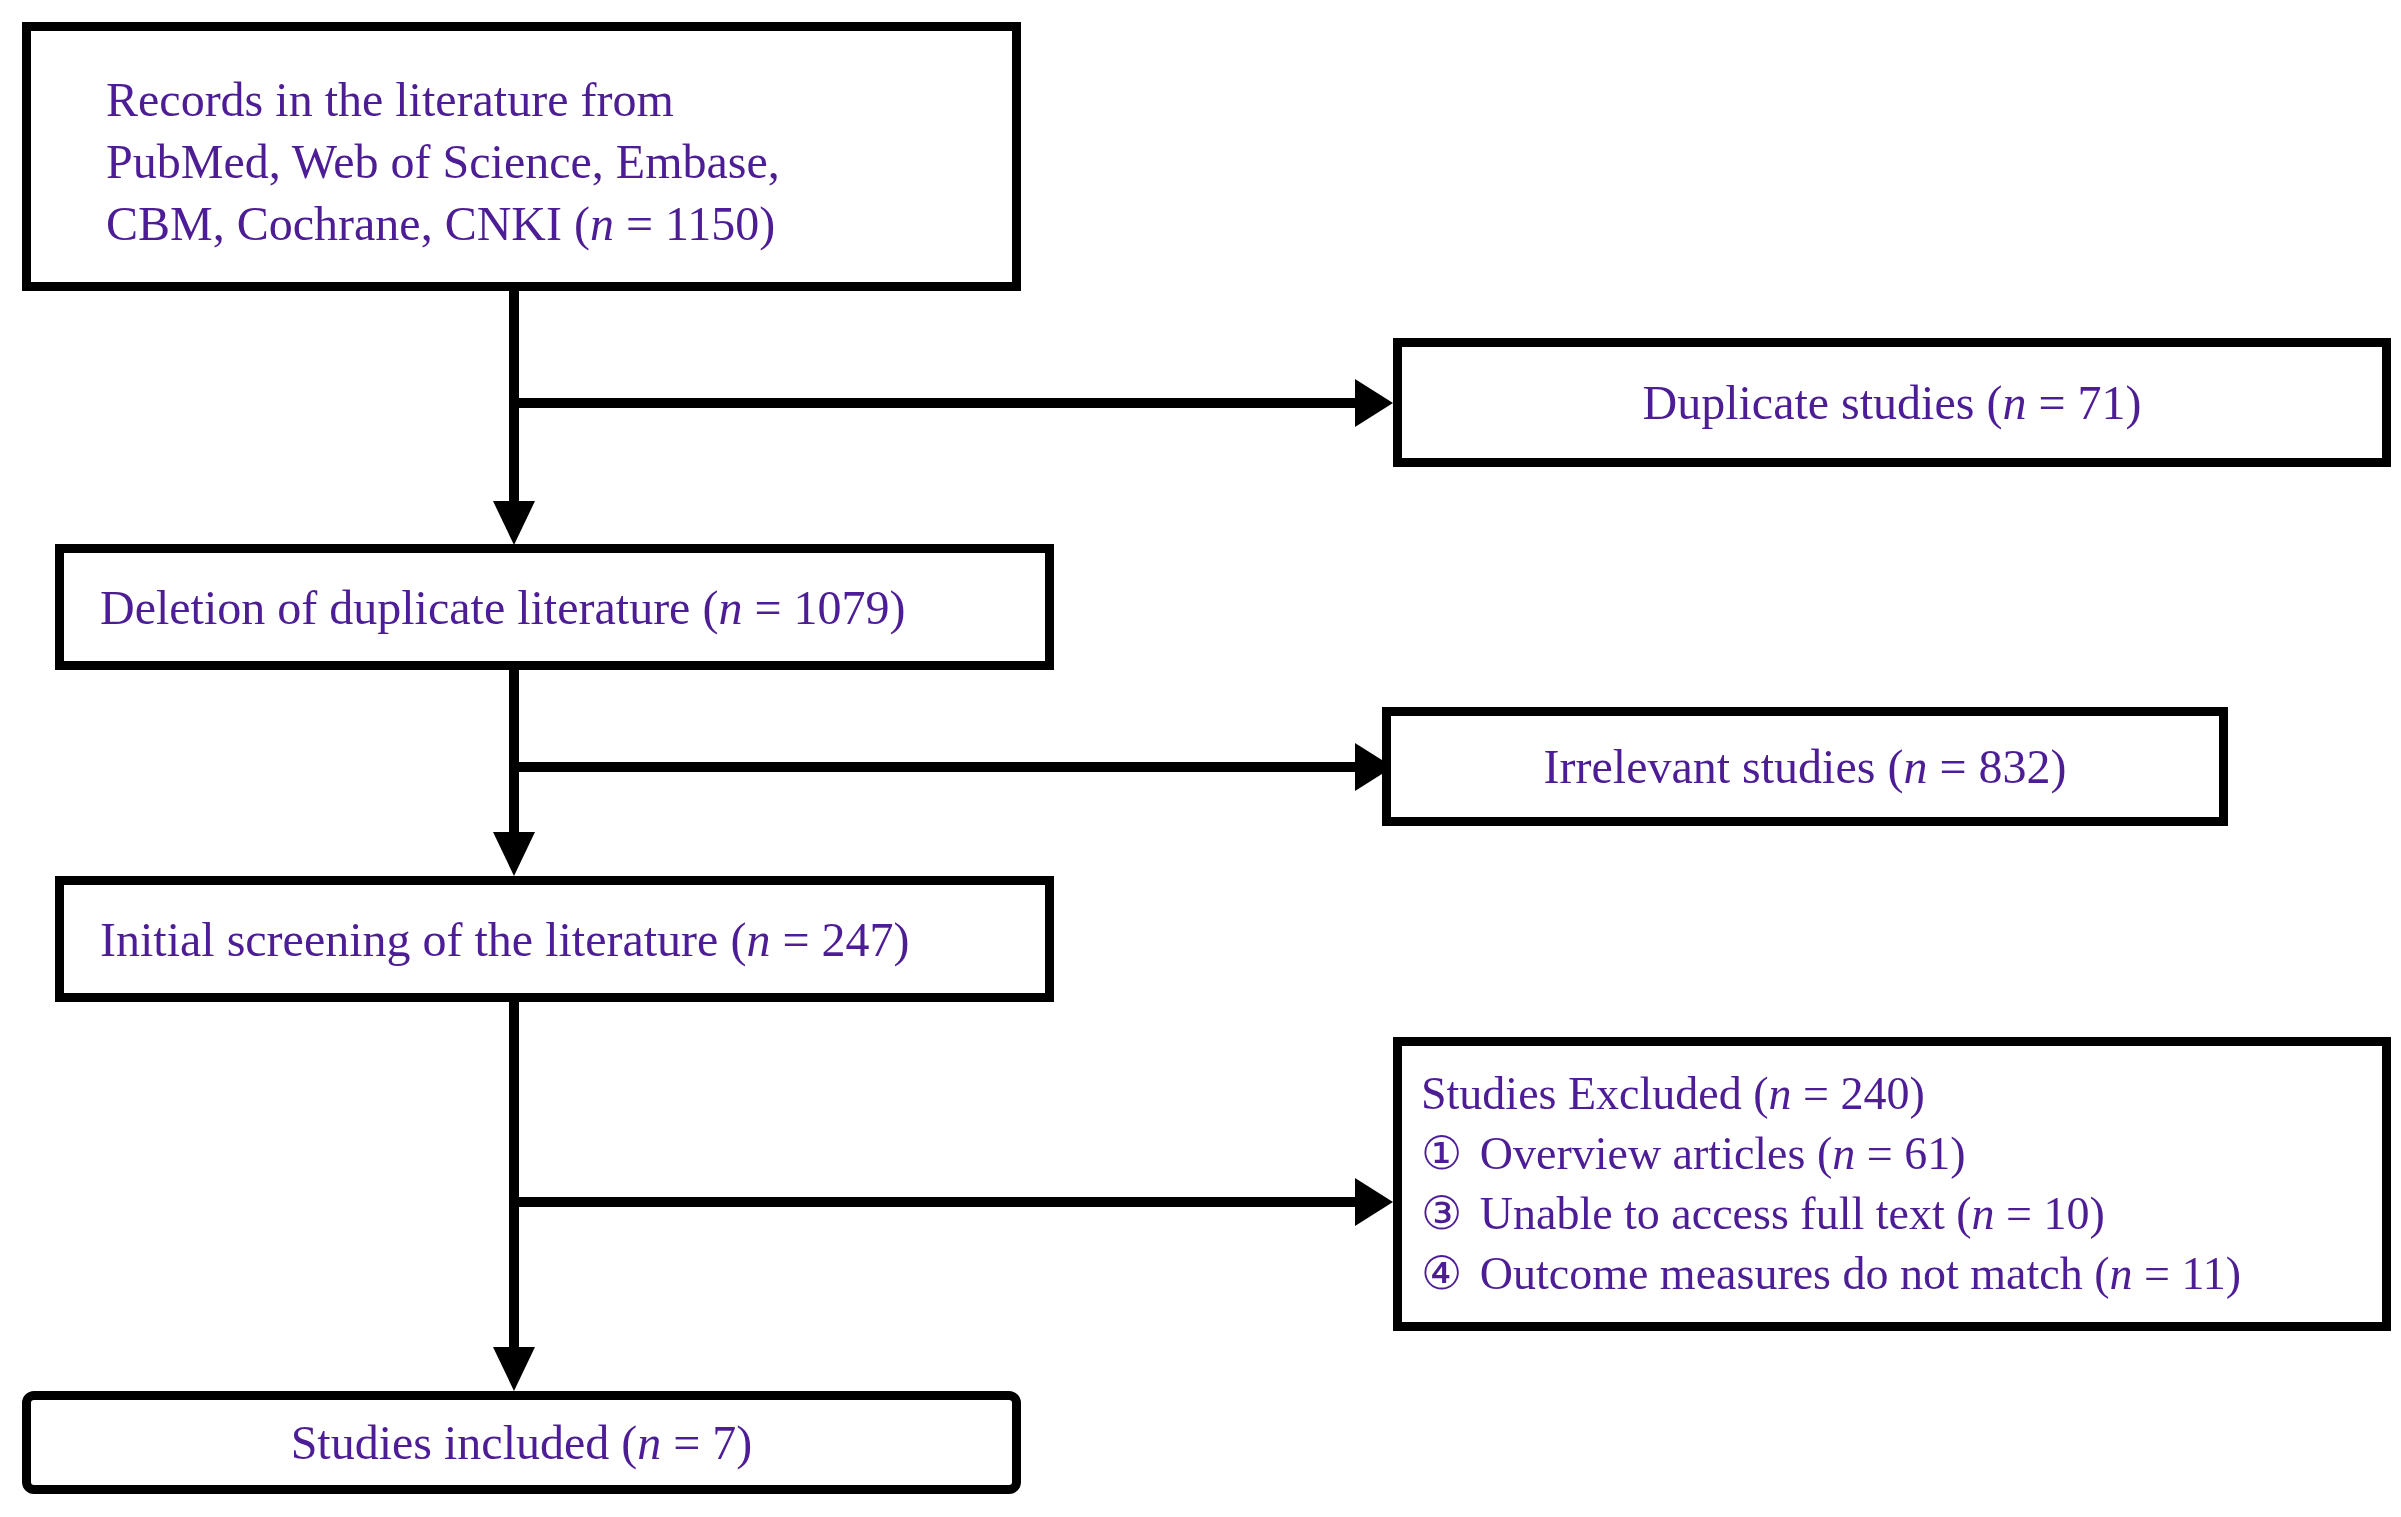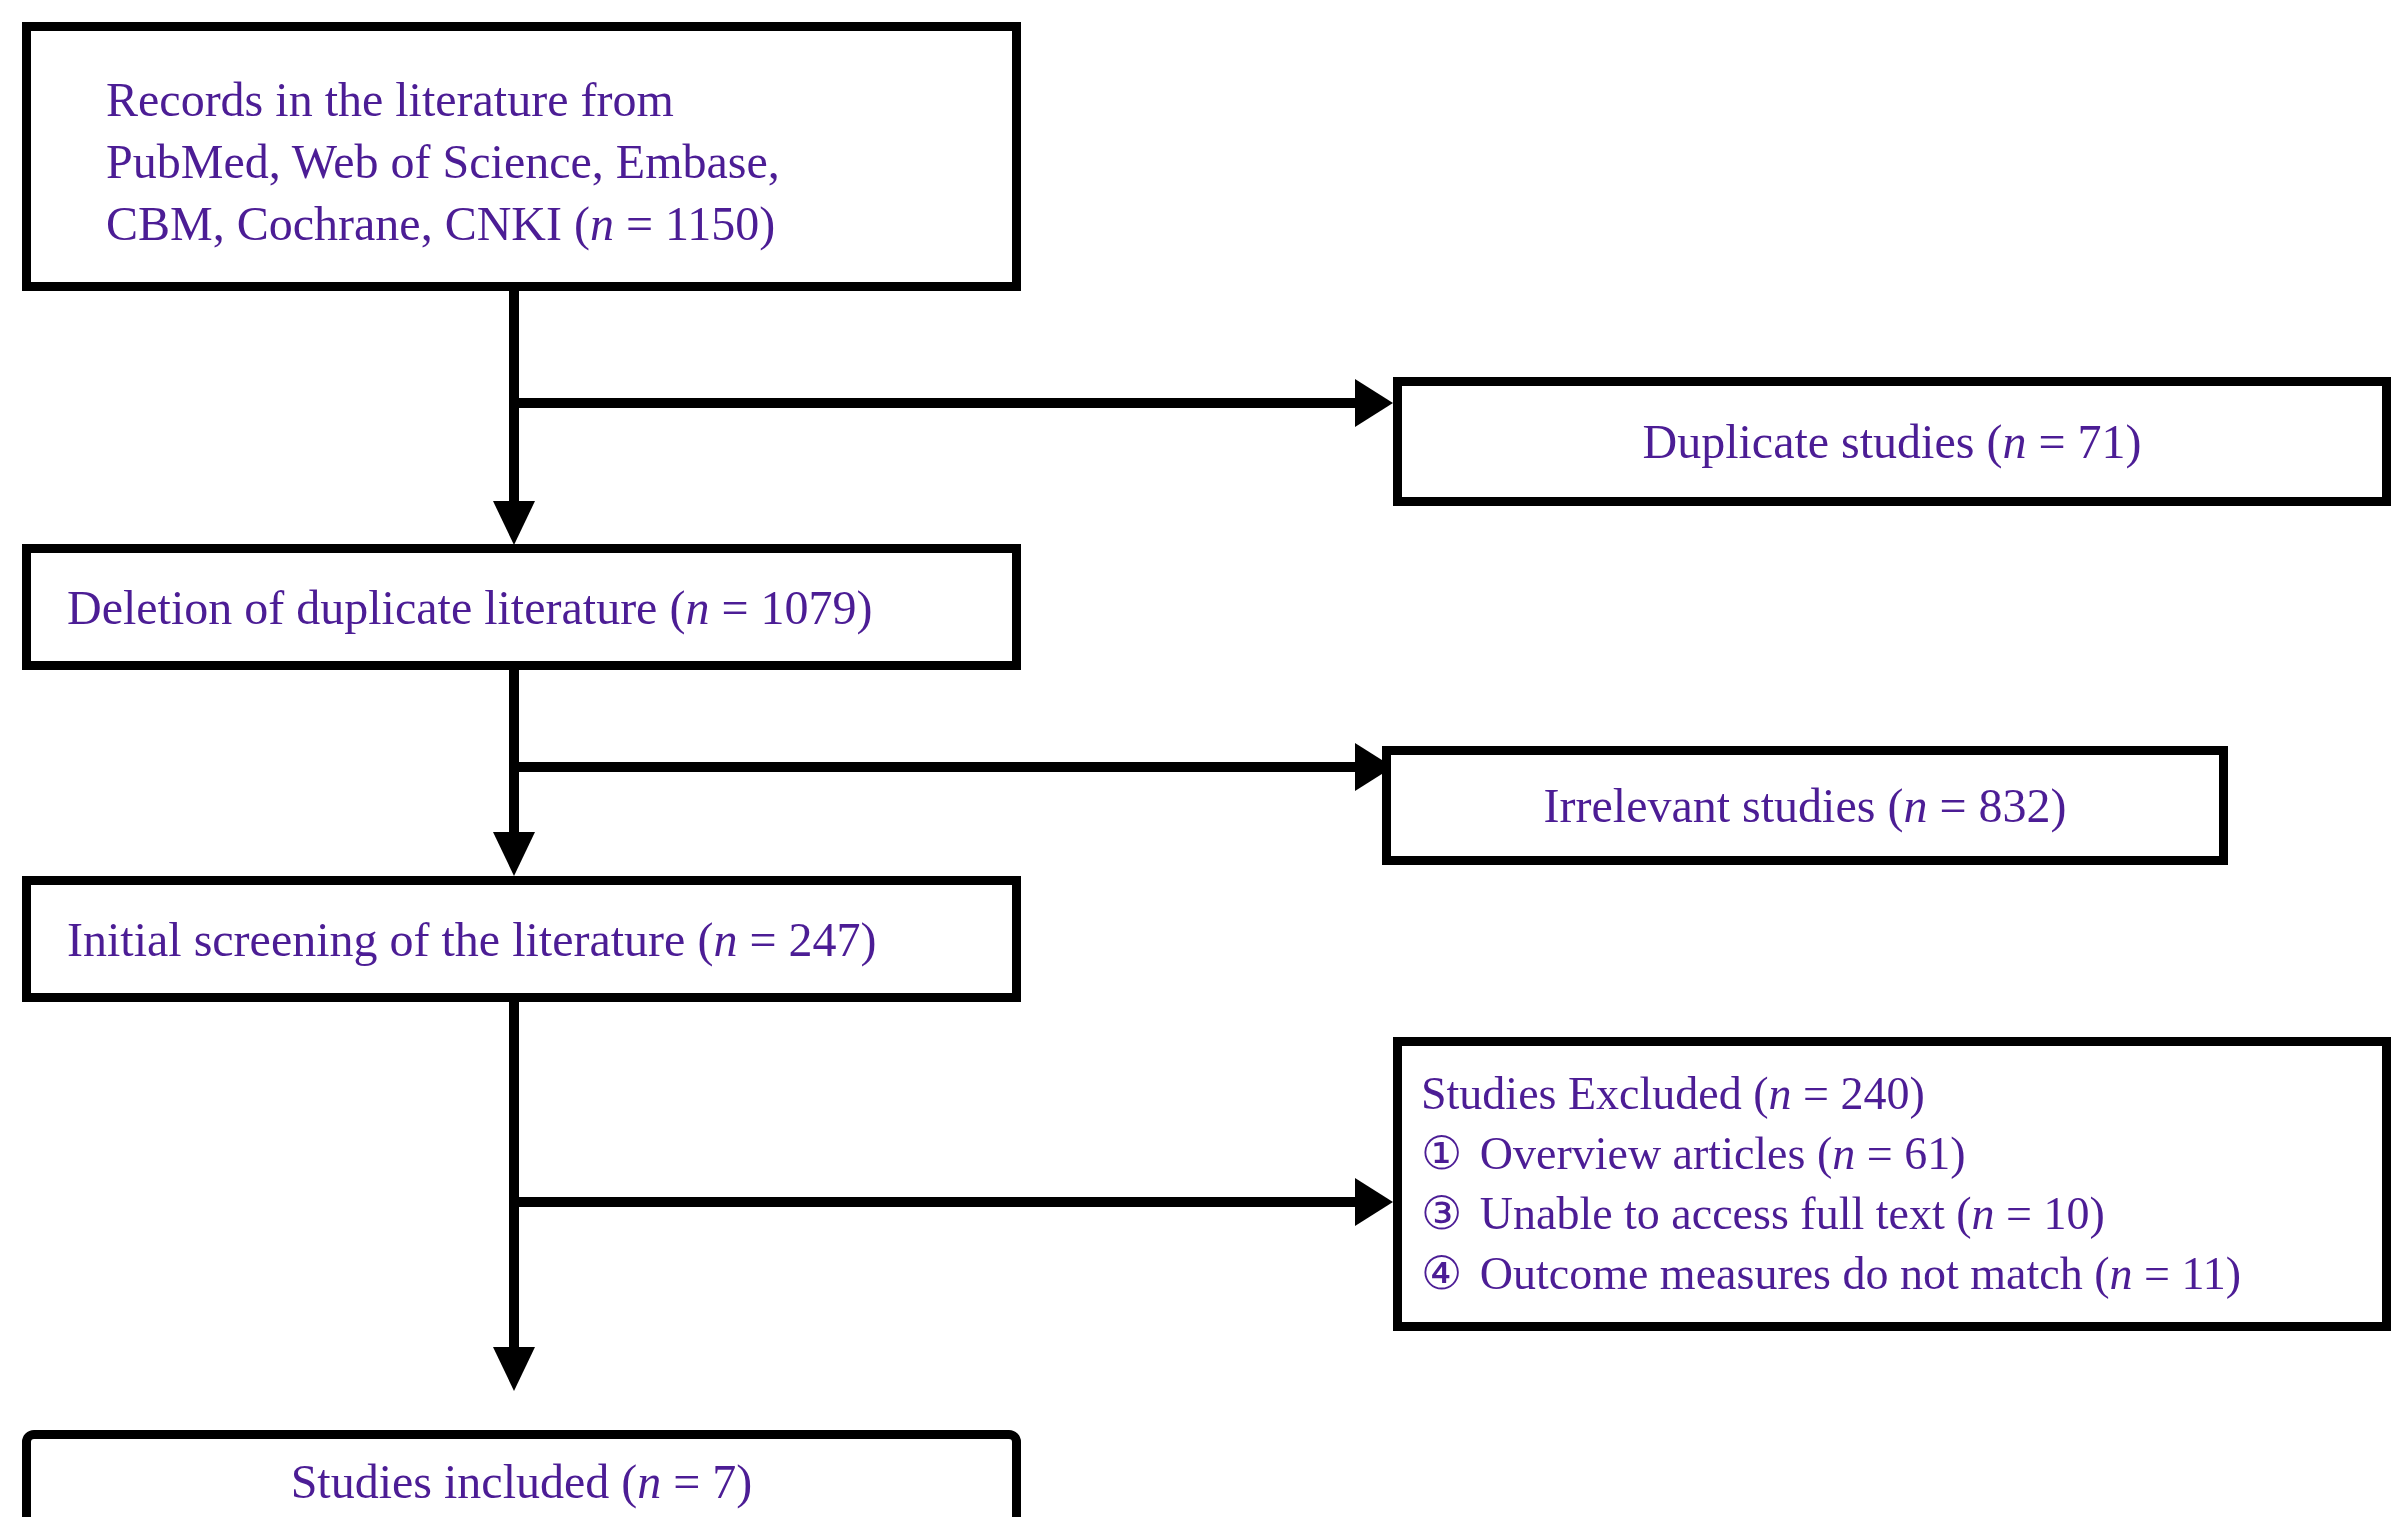--- a/index.html
+++ b/index.html
@@ -20,26 +20,26 @@
     position: absolute;
     border: 9.5px solid #000000;
     background: #ffffff;
     box-sizing: border-box;
   }
   .center-both {
     display: flex;
     align-items: center;
     justify-content: center;
     text-align: center;
-    margin-top: 39px;
   }
   .center-v {
     display: flex;
     align-items: center;
     justify-content: flex-start;
+    margin-left: 33px;
   }
   .lbl {
     font-size: 48px;
     white-space: nowrap;
   }
   .lbl-multi {
     font-size: 48px;
     line-height: 62px;
     white-space: nowrap;
   }

